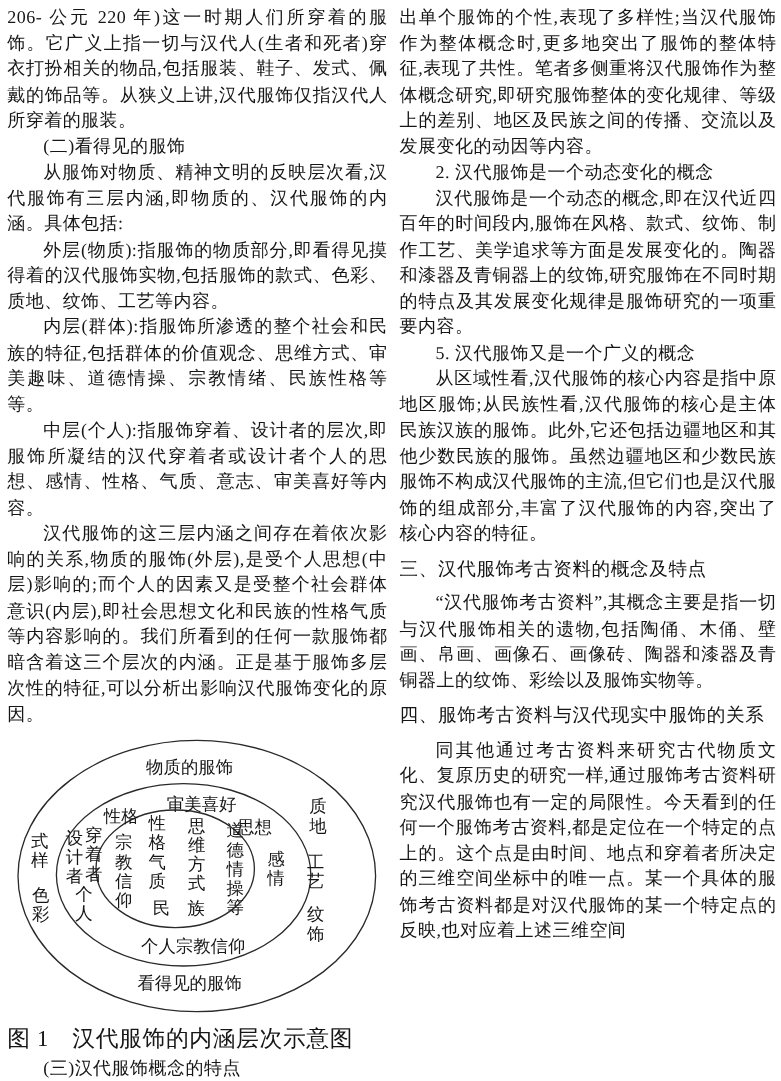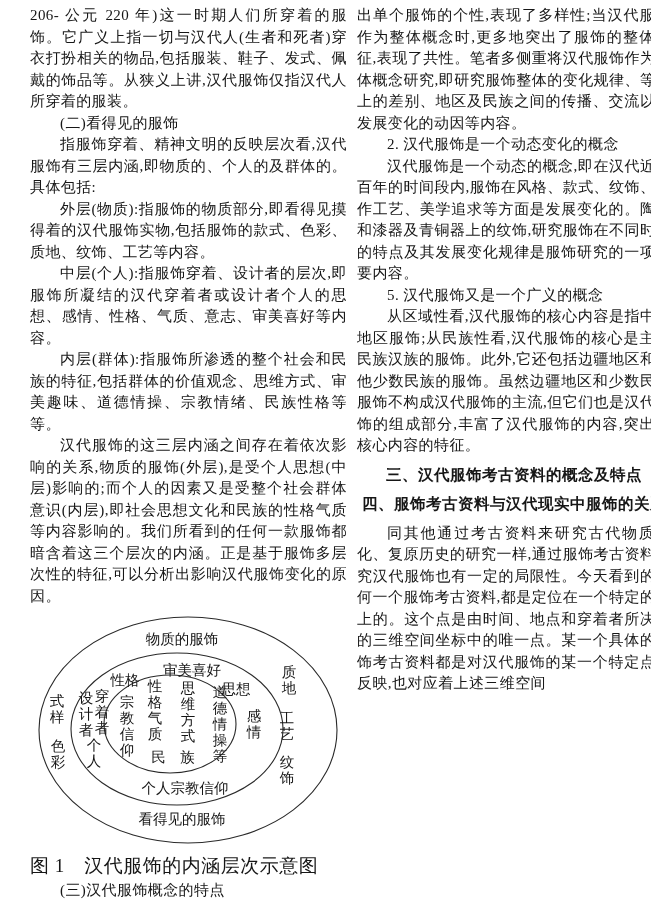--- a/index.html
+++ b/index.html
@@ -3,57 +3,57 @@
 <meta charset="utf-8">
 <style>
   html,body{margin:0;padding:0;}
   body{
     width:651px;height:901px;background:#ffffff;overflow:hidden;position:relative;
     font-family:"Liberation Serif","DejaVu Serif",serif;
     color:#161616;
     -webkit-font-smoothing:antialiased;
   }
   .page{position:absolute;inset:0;}
-  .col{position:absolute;top:5px;margin-left:24px;}
+  .col{position:absolute;top:5px;}
   .col-left{left:6px;width:317px;}
   .col-right{left:333px;width:314px;}
   .col p{
     margin:0;font-size:15px;line-height:21.5px;
     text-align:justify;text-justify:inter-ideograph;
     letter-spacing:0.4px;
   }
   .col p.indent{text-indent:2em;}
   .col p.flush{text-indent:0;}
   .sec-h{
     font-family:"Liberation Sans","DejaVu Sans",sans-serif;
-    font-weight:bold;font-size:15.5px;line-height:21.5px;
-    text-align:center;margin:7px 0 8px 0;letter-spacing:0.5px;
+    font-weight:normal;font-size:15.5px;line-height:21.5px;
+    margin:7px 0 8px 0;letter-spacing:0.5px;
   }
   .fig-wrap{margin:4px 0 0 0;text-align:right;}
   .fig-caption{
     font-size:19px;line-height:21.5px;
     margin:2px 0 3px 0;letter-spacing:0.5px;
   }
   svg .ring{fill:none;stroke:#2a2a2a;stroke-width:1.1;}
   svg text{
     font-family:"Liberation Serif","DejaVu Serif",serif;
     font-size:14.5px;fill:#161616;
   }
 </style>
 </head>
 <body>
 
 <div class="page">
   <div class="col col-left" id="col-left">
       <p class="flush">206- 公元 220 年)这一时期人们所穿着的服饰。它广义上指一切与汉代人(生者和死者)穿衣打扮相关的物品,包括服装、鞋子、发式、佩戴的饰品等。从狭义上讲,汉代服饰仅指汉代人所穿着的服装。</p>
       <p class="indent">(二)看得见的服饰</p>
-      <p class="indent">指服饰穿着、精神文明的反映层次看,汉代服饰有三层内涵,即物质的、个人的及群体的。具体包括:</p>
+      <p class="indent">从服饰对物质、精神文明的反映层次看,汉代服饰有三层内涵,即物质的、汉代服饰的内涵。具体包括:</p>
       <p class="indent">外层(物质):指服饰的物质部分,即看得见摸得着的汉代服饰实物,包括服饰的款式、色彩、质地、纹饰、工艺等内容。</p>
+      <p class="indent">内层(群体):指服饰所渗透的整个社会和民族的特征,包括群体的价值观念、思维方式、审美趣味、道德情操、宗教情绪、民族性格等等。</p>
       <p class="indent">中层(个人):指服饰穿着、设计者的层次,即服饰所凝结的汉代穿着者或设计者个人的思想、感情、性格、气质、意志、审美喜好等内容。</p>
-      <p class="indent">内层(群体):指服饰所渗透的整个社会和民族的特征,包括群体的价值观念、思维方式、审美趣味、道德情操、宗教情绪、民族性格等等。</p>
       <p class="indent">汉代服饰的这三层内涵之间存在着依次影响的关系,物质的服饰(外层),是受个人思想(中层)影响的;而个人的因素又是受整个社会群体意识(内层),即社会思想文化和民族的性格气质等内容影响的。我们所看到的任何一款服饰都暗含着这三个层次的内涵。正是基于服饰多层次性的特征,可以分析出影响汉代服饰变化的原因。</p>
       <div class="fig-wrap"><svg width="318" height="238" viewBox="0 0 318 238">
           <ellipse class="ring" cx="158" cy="119" rx="149" ry="113"></ellipse>
           <ellipse class="ring" cx="147" cy="118" rx="106" ry="76"></ellipse>
           <ellipse class="ring" cx="140" cy="113" rx="66" ry="49"></ellipse>
           <text text-anchor="middle" x="152" y="33">物质的服饰</text>
           <text text-anchor="middle" x="162" y="64">审美喜好</text>
           <text text-anchor="middle" x="95" y="74">性格</text>
           <text text-anchor="middle" x="206" y="83">思想</text>
           <text text-anchor="middle" x="143" y="151">民　族</text>
@@ -76,16 +76,17 @@
       <div class="fig-caption">图 1　汉代服饰的内涵层次示意图</div>
       <p class="indent">(三)汉代服饰概念的特点</p>
     </div>
   <div class="col col-right" id="col-right">
       <p class="flush">出单个服饰的个性,表现了多样性;当汉代服饰作为整体概念时,更多地突出了服饰的整体特征,表现了共性。笔者多侧重将汉代服饰作为整体概念研究,即研究服饰整体的变化规律、等级上的差别、地区及民族之间的传播、交流以及发展变化的动因等内容。</p>
       <p class="indent">2. 汉代服饰是一个动态变化的概念</p>
       <p class="indent">汉代服饰是一个动态的概念,即在汉代近四百年的时间段内,服饰在风格、款式、纹饰、制作工艺、美学追求等方面是发展变化的。陶器和漆器及青铜器上的纹饰,研究服饰在不同时期的特点及其发展变化规律是服饰研究的一项重要内容。</p>
       <p class="indent">5. 汉代服饰又是一个广义的概念</p>
       <p class="indent">从区域性看,汉代服饰的核心内容是指中原地区服饰;从民族性看,汉代服饰的核心是主体民族汉族的服饰。此外,它还包括边疆地区和其他少数民族的服饰。虽然边疆地区和少数民族服饰不构成汉代服饰的主流,但它们也是汉代服饰的组成部分,丰富了汉代服饰的内容,突出了核心内容的特征。</p>
       <div class="sec-h">三、汉代服饰考古资料的概念及特点</div>
+      <p class="indent">“汉代服饰考古资料”,其概念主要是指一切与汉代服饰相关的遗物,包括陶俑、木俑、壁画、帛画、画像石、画像砖、陶器和漆器及青铜器上的纹饰、彩绘以及服饰实物等。</p>
       <div class="sec-h">四、服饰考古资料与汉代现实中服饰的关系</div>
       <p class="indent">同其他通过考古资料来研究古代物质文化、复原历史的研究一样,通过服饰考古资料研究汉代服饰也有一定的局限性。今天看到的任何一个服饰考古资料,都是定位在一个特定的点上的。这个点是由时间、地点和穿着者所决定的三维空间坐标中的唯一点。某一个具体的服饰考古资料都是对汉代服饰的某一个特定点的反映,也对应着上述三维空间</p>
     </div>
 </div>
 
 </body></html>

